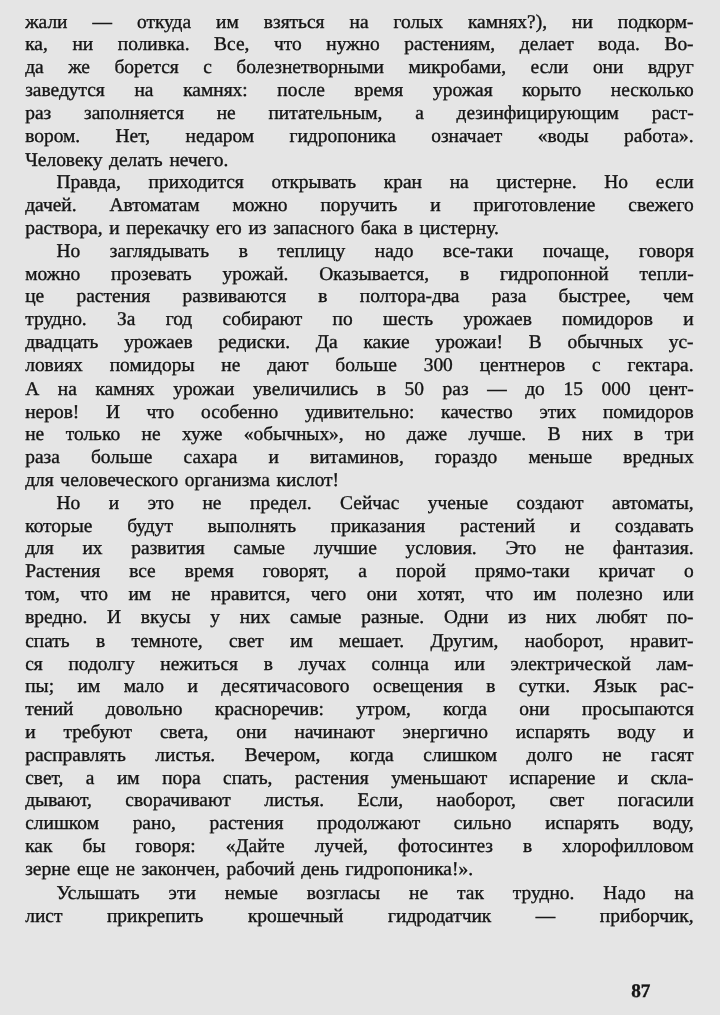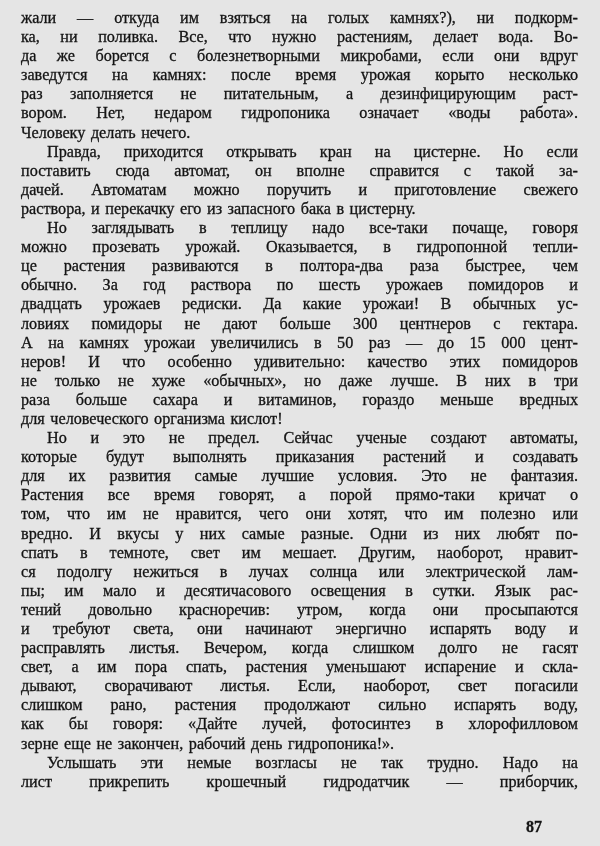--- a/index.html
+++ b/index.html
@@ -56,29 +56,28 @@
         <div class="line">жали — откуда им взяться на голых камнях?), ни подкорм-</div>
         <div class="line">ка, ни поливка. Все, что нужно растениям, делает вода. Во-</div>
         <div class="line">да же борется с болезнетворными микробами, если они вдруг</div>
         <div class="line">заведутся на камнях: после время урожая корыто несколько</div>
         <div class="line">раз заполняется не питательным, а дезинфицирующим раст-</div>
         <div class="line">вором. Нет, недаром гидропоника означает «воды работа».</div>
         <div class="line para-end">Человеку делать нечего.</div>
       </div>
       <div class="paragraph">
         <div class="line indent">Правда, приходится открывать кран на цистерне. Но если</div>
-        <div class="line">поставить сюда автомат, он вполне справится с такой за-</div>
         <div class="line">дачей. Автоматам можно поручить и приготовление свежего</div>
         <div class="line para-end">раствора, и перекачку его из запасного бака в цистерну.</div>
       </div>
       <div class="paragraph">
         <div class="line indent">Но заглядывать в теплицу надо все-таки почаще, говоря</div>
         <div class="line">можно прозевать урожай. Оказывается, в гидропонной тепли-</div>
         <div class="line">це растения развиваются в полтора-два раза быстрее, чем</div>
-        <div class="line">обычно. За год раствора по шесть урожаев помидоров и</div>
+        <div class="line">трудно. За год собирают по шесть урожаев помидоров и</div>
         <div class="line">двадцать урожаев редиски. Да какие урожаи! В обычных ус-</div>
         <div class="line">ловиях помидоры не дают больше 300 центнеров с гектара.</div>
         <div class="line">А на камнях урожаи увеличились в 50 раз — до 15 000 цент-</div>
         <div class="line">неров! И что особенно удивительно: качество этих помидоров</div>
         <div class="line">не только не хуже «обычных», но даже лучше. В них в три</div>
         <div class="line">раза больше сахара и витаминов, гораздо меньше вредных</div>
         <div class="line para-end">для человеческого организма кислот!</div>
       </div>
       <div class="paragraph">
         <div class="line indent">Но и это не предел. Сейчас ученые создают автоматы,</div>

